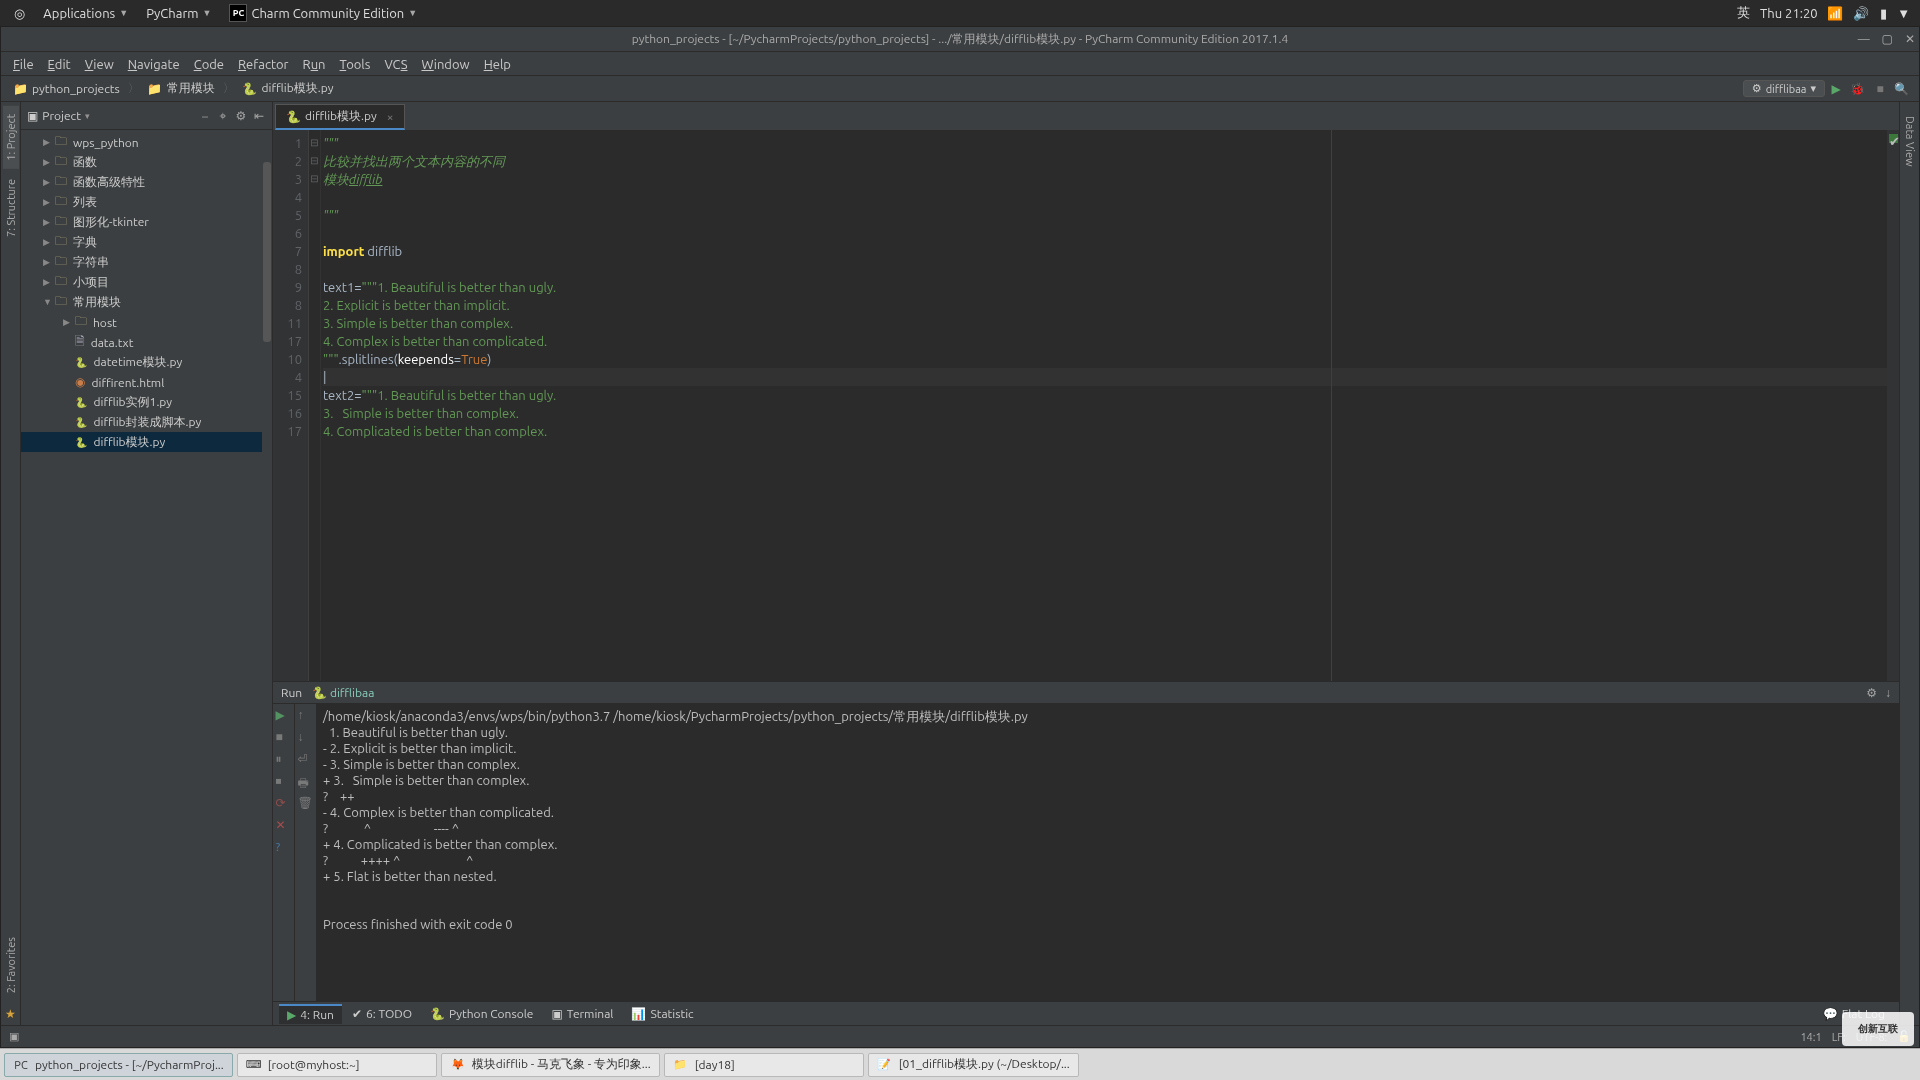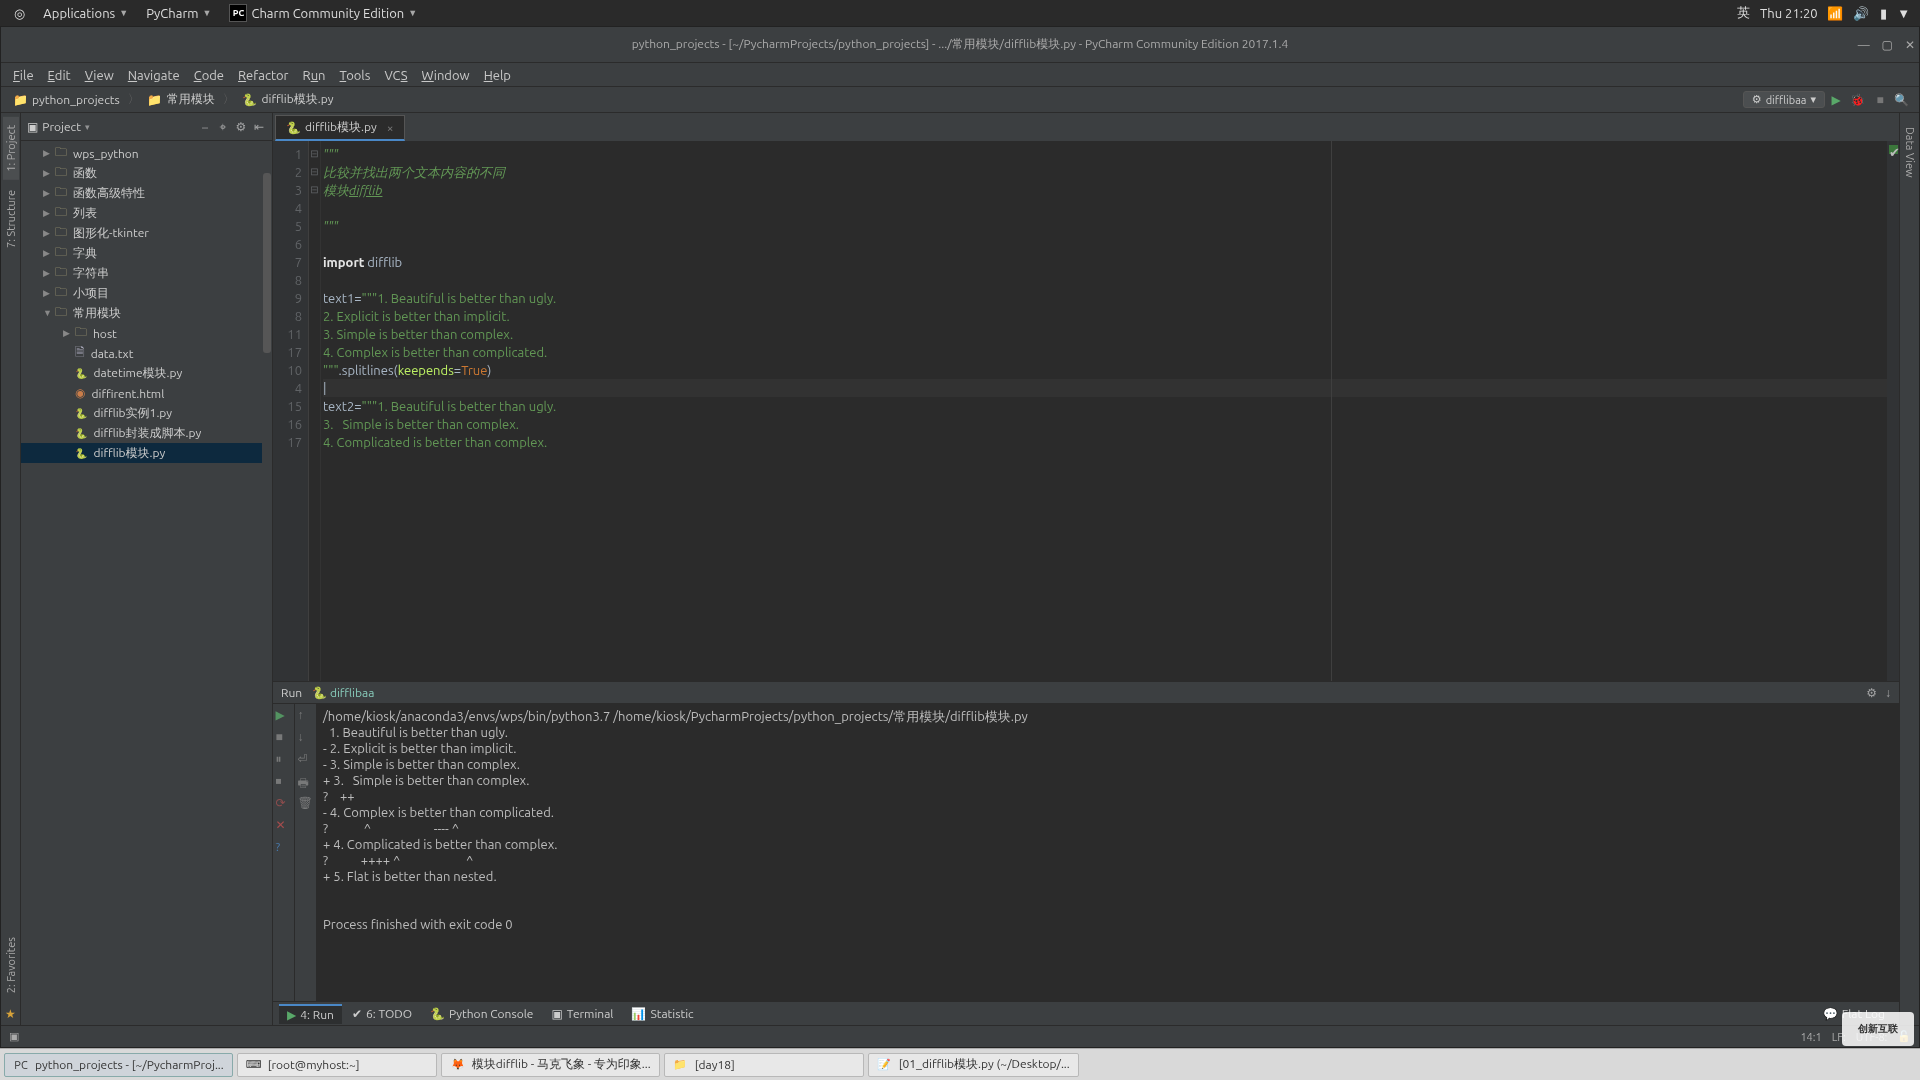--- a/index.html
+++ b/index.html
@@ -10,21 +10,21 @@
 .gnome-left { display: flex; align-items: center; gap: 2px; }
 .gnome-item { display: flex; align-items: center; gap: 4px; padding: 3px 8px; }
 .gnome-item .arr { font-size: 9px; opacity: .7; }
 .gnome-spacer { flex: 1; }
 .gnome-right { display: flex; align-items: center; gap: 10px; padding-right: 4px; }
 .gnome-right span { font-size: 13px; }
 .pclogo { width: 18px; height: 18px; background: #000; display: inline-flex; align-items: center; justify-content: center; font-size: 9px; font-weight: bold; color: #fff; border: 1px solid #555; }
 
 
 .win { flex: 1; display: flex; flex-direction: column; background: #3c3f41; border: 1px solid #222; }
-.titlebar { height: 36px; background: #3c3f41; display: flex; align-items: center; position: relative; border-bottom: 1px solid #2b2b2b; }
+.titlebar { height: 25px; background: #3c3f41; display: flex; align-items: center; position: relative; border-bottom: 1px solid #2b2b2b; }
 .titlebar .title { position: absolute; left: 0; right: 0; text-align: center; color: #aaa; font-size: 12px; }
 .titlebar .winbtns { position: absolute; right: 4px; display: flex; gap: 12px; color: #aaa; }
 .menubar { height: 24px; background: #3c3f41; display: flex; align-items: center; gap: 2px; padding: 0 6px; color: #c8c8c8; border-bottom: 1px solid #2b2b2b; }
 .menubar span { padding: 2px 6px; font-size: 13px; }
 .menubar span u { text-decoration: underline; }
 .navbar { height: 26px; background: #3c3f41; display: flex; align-items: center; padding: 0 6px; border-bottom: 1px solid #2b2b2b; font-size: 12px; }
 .navbar .crumb { display: flex; align-items: center; gap: 4px; padding: 2px 6px; color: #ccc; }
 .navbar .sep { color: #666; padding: 0 2px; }
 .navbar .spacer { flex: 1; }
 .runcfg { background: #4b4e50; border: 1px solid #555; border-radius: 3px; padding: 1px 8px; color: #ccc; display: flex; align-items: center; gap: 4px; font-size: 11px; }
@@ -58,22 +58,22 @@
 .editor-panel { flex: 1; display: flex; flex-direction: column; background: #2b2b2b; min-width: 0; }
 .tabs { height: 28px; background: #3c3f41; display: flex; align-items: flex-end; padding-left: 2px; }
 .tab-item { height: 26px; padding: 4px 10px; background: #515658; color: #ccc; border-top: 1px solid #555; border-left: 1px solid #555; border-right: 1px solid #555; display: flex; align-items: center; gap: 4px; font-size: 12px; }
 .tab-item.active { background: #2b2b2b; border-bottom: 2px solid #4a88c7; }
 .editor-body { flex: 1; display: flex; background: #2b2b2b; font-family: "JetBrains Mono","DejaVu Sans Mono",monospace; font-size: 13px; position: relative; min-height: 0; overflow: hidden; }
 .lnums { width: 36px; background: #313335; color: #606366; text-align: right; padding: 4px 6px 4px 0; line-height: 18px; border-right: 1px solid #3f3f3f; }
 .fold-gutter { width: 12px; background: #2b2b2b; padding-top: 4px; line-height: 18px; color: #606366; font-size: 10px; text-align: center; border-right: 1px solid #333; }
 .code { flex: 1; padding: 4px 0 4px 2px; line-height: 18px; color: #a9b7c6; position: relative; }
 .code .line { white-space: pre; height: 18px; }
 .c-str { color: #629755; } .c-strdoc { color: #629755; font-style: italic; }
-.c-kw { color: #e5e5e5; font-weight: bold; }
-.c-arg { color: #bef264; } .c-true { color: #cc7832; }
+.c-kw { color: #fde047; font-weight: bold; }
+.c-arg { color: #ffffff; } .c-true { color: #cc7832; }
 .c-link { color: #629755; font-style: italic; text-decoration: underline; }
 .caret-line { background: #323232; }
 .margin-line { position: absolute; top: 0; bottom: 0; left: 1010px; width: 1px; background: #3f3f3f; }
 .err-strip { position: absolute; right: 0; top: 0; bottom: 0; width: 12px; background: #313335; }
 .err-mark { position: absolute; right: 1px; top: 4px; width: 9px; height: 9px; }
 .err-mark.ok { background: #3b763b; }
 
 
 .run-panel { height: 320px; border-top: 1px solid #2b2b2b; display: flex; flex-direction: column; background: #2b2b2b; }
 .run-header { height: 22px; background: #3c3f41; display: flex; align-items: center; padding: 0 8px; color: #ccc; font-size: 12px; border-bottom: 1px solid #2b2b2b; }

